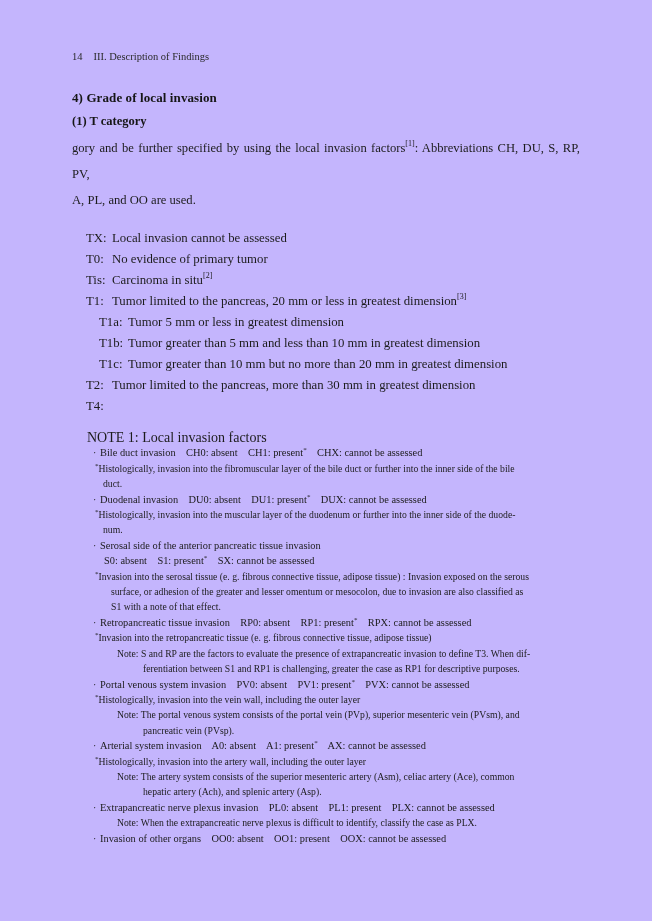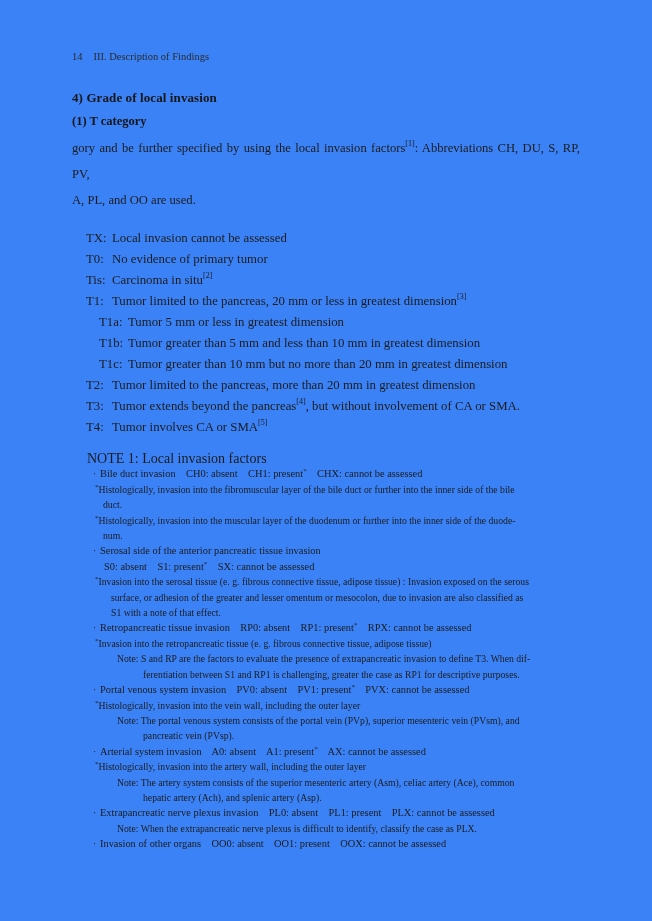--- a/index.html
+++ b/index.html
@@ -1,19 +1,19 @@
 <!DOCTYPE html>
 <html><head>
 <meta charset="utf-8">
 <style>
   html,body{margin:0;padding:0;background:#ffffff;}
   .page{
     position:relative;
     width:652px;height:921px;
-    background:#3b82f6;
+    background:#c4b5fd;
     color:#1c1c1c;
     font-family:"Liberation Serif", serif;
     box-sizing:border-box;
     padding:50px 72px 0 72px;
     overflow:hidden;
   }
   
   .runhead{font-size:10.5px;line-height:13px;color:#2a2a2a;}
   .runhead .pnum{margin-right:11px;}
   
@@ -78,36 +78,36 @@
   <div class="trow"><span class="tlabel">Tis:</span><span class="ttext"><span>Carcinoma in situ</span><sup>[2]</sup></span></div>
 
   <div class="trow"><span class="tlabel">T1:</span><span class="ttext"><span>Tumor limited to the pancreas, 20 mm or less in greatest dimension</span><sup>[3]</sup></span></div>
 
   <div class="trow indent"><span class="tlabel">T1a:</span><span class="ttext"><span>Tumor 5 mm or less in greatest dimension</span></span></div>
 
   <div class="trow indent"><span class="tlabel">T1b:</span><span class="ttext"><span>Tumor greater than 5 mm and less than 10 mm in greatest dimension</span></span></div>
 
   <div class="trow indent"><span class="tlabel">T1c:</span><span class="ttext"><span>Tumor greater than 10 mm but no more than 20 mm in greatest dimension</span></span></div>
 
-  <div class="trow"><span class="tlabel">T2:</span><span class="ttext"><span>Tumor limited to the pancreas, more than 20 mm in greatest dimension</span></span></div>
+  <div class="trow"><span class="tlabel">T2:</span><span class="ttext"><span>Tumor limited to the pancreas, more than 30 mm in greatest dimension</span></span></div>
 
-  <div class="trow"><span class="tlabel">T3:</span><span class="ttext"><span>Tumor extends beyond the pancreas</span><sup>[4]</sup><span>, but without involvement of CA or SMA.</span></span></div>
 
-  <div class="trow"><span class="tlabel">T4:</span><span class="ttext"><span>Tumor involves CA or SMA</span><sup>[5]</sup></span></div>
+  <div class="trow"><span class="tlabel">T4:</span></div>
 </div>
 
   <div class="note">
     <div class="ntitle">NOTE 1: Local invasion factors</div>
     <div id="nlist">
   <div class="nline k-bullet"><span class="bullet">·</span><span>Bile duct invasion    CH0: absent    CH1: present</span><sup>*</sup><span>    CHX: cannot be assessed</span></div>
 
   <div class="nline k-fn"><sup>*</sup><span>Histologically, invasion into the fibromuscular layer of the bile duct or further into the inner side of the bile</span></div>
 
   <div class="nline k-cont"><span>duct.</span></div>
 
+  <div class="nline k-bullet"><span class="bullet">·</span><span>Duodenal invasion    DU0: absent    DU1: present</span><sup>*</sup><span>    DUX: cannot be assessed</span></div>
 
   <div class="nline k-fn"><sup>*</sup><span>Histologically, invasion into the muscular layer of the duodenum or further into the inner side of the duode-</span></div>
 
   <div class="nline k-cont"><span>num.</span></div>
 
   <div class="nline k-bullet"><span class="bullet">·</span><span>Serosal side of the anterior pancreatic tissue invasion</span></div>
 
   <div class="nline k-plain"><span>S0: absent    S1: present</span><sup>*</sup><span>    SX: cannot be assessed</span></div>
 
   <div class="nline k-fn"><sup>*</sup><span>Invasion into the serosal tissue (e. g. fibrous connective tissue, adipose tissue) : Invasion exposed on the serous</span></div>

